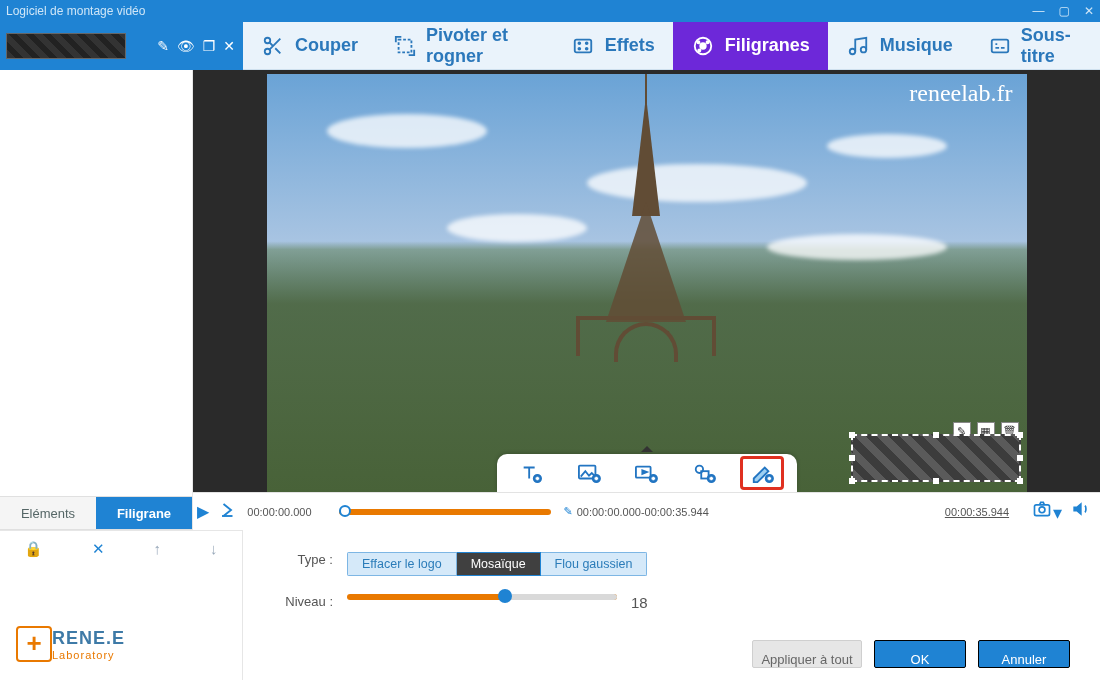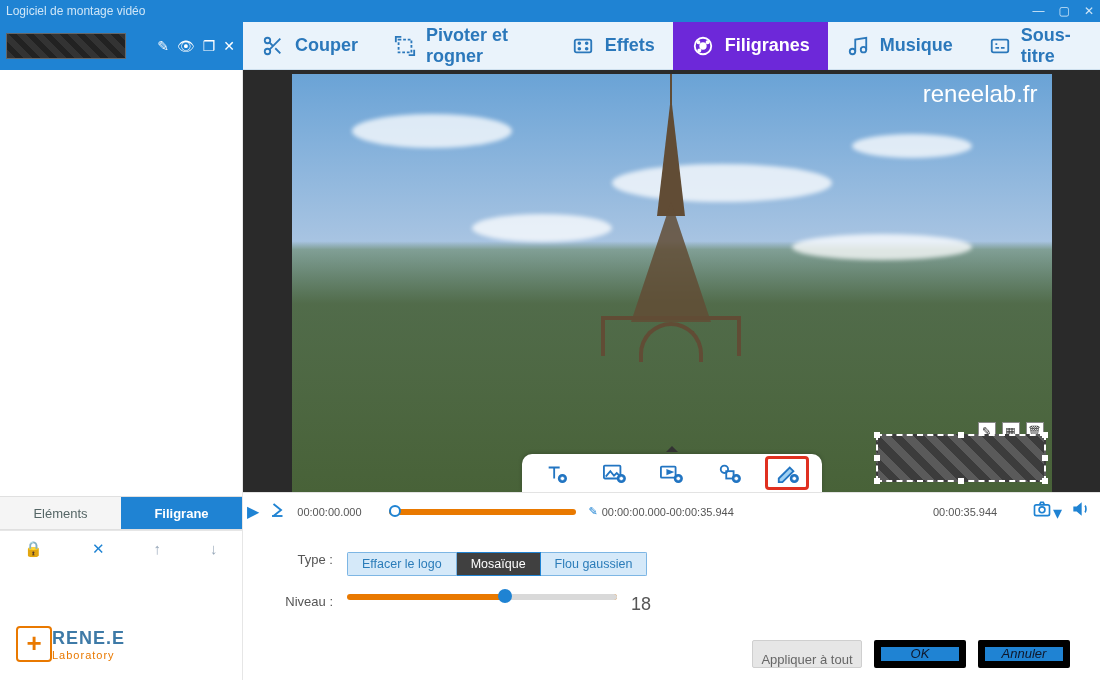--- a/index.html
+++ b/index.html
@@ -9,42 +9,42 @@
   .titlebar .wincontrols span { cursor:pointer; font-size:12px; }
   .topsplit { display:flex; height:48px; }
   .sidebar-head { width:243px; background:#1f83d3; display:flex; align-items:center; justify-content:flex-end; padding-right:8px; gap:8px; }
   .sidebar-head .thumb { width:120px; height:26px; background: repeating-linear-gradient(45deg,#333 0 6px,#222 6px 12px); border:1px solid #666; margin-right:auto; margin-left:6px;}
   .sidebar-head .ico { color:#fff; font-size:14px; cursor:pointer; }
   .tabs { flex:1; display:flex; background:#eaf3fb; border-bottom:1px solid #cfe0ee; align-items:center; }
   .tab { height:48px; display:flex; align-items:center; gap:10px; padding:0 18px; color:#2b78bb; font-size:18px; font-weight:600; cursor:pointer; }
   .tab .ticon { width:24px; height:24px; display:inline-flex; align-items:center; justify-content:center; font-size:18px; }
   .tab.active { background:#6d28d9; color:#fff; }
   .middle { display:flex; height:460px; }
-  .sidepanel { width:243px; display:flex; flex-direction:column; border-right:1px solid #e6e6e6; }
+  .sidepanel { width:193px; display:flex; flex-direction:column; border-right:1px solid #e6e6e6; }
   .clip-list { flex:1; background:#fff; }
   .side-tabs { display:flex; height:34px; border-top:1px solid #e0e0e0; border-bottom:1px solid #e0e0e0; }
   .side-tab { flex:1; display:flex; align-items:center; justify-content:center; font-size:13px; color:#566; background:#f5f5f5; cursor:pointer; }
   .side-tab.active { background:#1f83d3; color:#fff; font-weight:600; }
   .preview-wrap { flex:1; display:flex; flex-direction:column; background:#fff; }
   .preview-stage { flex:1; position:relative; background:#2a2a2a; display:flex; align-items:flex-start; justify-content:center; }
   .video-frame { position:relative; width:760px; height:418px; margin-top:4px;
     background:
      linear-gradient(to bottom, rgba(255,255,255,0) 0%, rgba(255,255,255,0) 40%, rgba(93,124,74,0.5) 42%, rgba(74,99,58,0.9) 55%, rgba(72,98,56,1) 100%),
      linear-gradient(to top, transparent 40%, #a8c4e2 60%, #6aa3d6 100%),
      linear-gradient(#6ea6d8,#a7c6e4);
     overflow:hidden;
   }
   
   .cloud { position:absolute; background:rgba(255,255,255,0.75); border-radius:50%; filter:blur(2px);}
   .c1{width:160px;height:34px;top:40px;left:60px;}
   .c2{width:220px;height:38px;top:90px;left:320px;}
   .c3{width:120px;height:24px;top:60px;left:560px;}
   .c4{width:140px;height:28px;top:140px;left:180px;}
   .c5{width:180px;height:26px;top:160px;left:500px;}
-  .watermark-text { position:absolute; top:6px; right:14px; color:#fff; font-size:24px; font-family: Liberation Sans, sans-serif; }
+  .watermark-text { position:absolute; top:6px; right:14px; color:#fff; font-size:24px; font-family: Liberation Serif, serif; }
   
   .tower { position:absolute; left:50%; transform:translateX(-50%); top:2px; width:2px; height:300px;}
   .tbase { position:absolute; top:240px; left:-70px; width:140px; height:40px; border-left:4px solid #614c35; border-right:4px solid #614c35; border-top:4px solid #614c35;}
   .tarc { position:absolute; top:246px; left:-32px; width:64px; height:40px; border:4px solid #614c35; border-bottom:none; border-radius:40px 40px 0 0;}
   .tmid { position:absolute; top:126px; left:-40px; width:0;height:0; border-left:40px solid transparent; border-right:40px solid transparent; border-bottom:120px solid rgba(97,76,53,0.85);}
   .ttop { position:absolute; top:20px; left:-14px; width:0;height:0; border-left:14px solid transparent; border-right:14px solid transparent; border-bottom:120px solid #614c35;}
   .tspire { position:absolute; top:-12px; left:-1px; width:2px; height:40px; background:#614c35;}
   
   .overlay-tools { position:absolute; right:6px; top:346px; display:flex; gap:6px; background:rgba(255,255,255,0.0); padding:2px;}
   .overlay-tools .sq { width:18px; height:18px; background:#fff; border:1px solid #888; display:flex; align-items:center; justify-content:center; font-size:11px; cursor:pointer;}
@@ -60,21 +60,21 @@
      box-shadow:0 -1px 4px rgba(0,0,0,0.2);}
   .wm-bar::before{ content:""; position:absolute; top:-8px; left:50%; transform:translateX(-50%); width:0;height:0;
      border-left:6px solid transparent; border-right:6px solid transparent; border-bottom:6px solid #333;}
   .wm-btn { width:40px; height:30px; display:flex; align-items:center; justify-content:center; cursor:pointer; color:#2275c2; font-size:20px;}
   .wm-btn svg { stroke:#2275c2; }
   .wm-btn.hl { outline:3px solid #e03020; outline-offset:-1px; border-radius:2px;}
   .timeline { height:38px; display:flex; align-items:center; padding:0 10px 0 4px; gap:10px; border-top:1px solid #e3e3e3; }
   .play-btn { color:#1f83d3; font-size:16px; cursor:pointer; }
   .tl-times { display:flex; align-items:center; gap:6px; flex:1; }
   .tl-start,.tl-end { font-size:11px; color:#555; width:80px; }
-  .tl-end { text-align:left; width:88px;}
+  .tl-end { text-align:center; width:88px;text-decoration:underline;}
   .tl-range { font-size:11px; color:#555; display:flex; align-items:center; gap:4px; }
   .tl-range .pen { color:#1f83d3; }
   .tl-track { position:relative; height:6px; flex:1; background:#e97900; border-radius:3px; margin:0 6px;}
   .tl-thumb { position:absolute; top:-4px; left:0; width:12px; height:12px; background:#fff; border:2px solid #1f83d3; border-radius:50%; }
   .right-btns { display:flex; gap:8px; align-items:center; color:#1f83d3; font-size:18px; }
   .lower { display:flex; height:150px; }
   .left-lower { width:243px; display:flex; flex-direction:column; border-right:1px solid #e6e6e6;}
   .mini-toolbar { height:36px; display:flex; align-items:center; justify-content:space-around; border-top:1px solid #e6e6e6;}
   .mini-toolbar span { font-size:15px; cursor:pointer; color:#9aaabb;}
   .mini-toolbar .lock { color:#1f83d3;}
@@ -89,25 +89,25 @@
   .form-row { display:flex; align-items:flex-start; gap:14px; margin-bottom:18px; font-size:13px; color:#555;}
   .form-row .lbl { width:60px; text-align:right;}
   .seg { display:flex; border-radius:2px; overflow:hidden;}
   .seg button { border:1px solid #7db6e4; background:#fff; color:#2b7cb9; padding:4px 14px; font-size:12.5px; cursor:pointer;}
   .seg button.active { background:#404040; color:#fff; border-color:#1f83d3;}
   .seg button:not(:first-child){ border-left:none;}
   .seg button.light{ background:#d5e9f9; }
   .slider { position:relative; width:270px; height:6px; background:#e97900; border-radius:3px;}
   .slider .sthumb{ position:absolute; top:-5px; left:56%; width:14px;height:14px; background:#1f83d3; border-radius:50%;}
   .slider .track-rest{ position:absolute; left:60%; right:0; top:0; bottom:0; background:#d9d9d9; border-radius:0 3px 3px 0;}
-  .level-val { font-size:18px; color:#555;}
+  .level-val { font-size:15px; color:#555;}
   .footer-btns { margin-top:auto; display:flex; justify-content:flex-end; gap:12px;}
   .btn { min-width:92px; height:28px; border-radius:2px; font-size:13px; cursor:pointer; display:flex; align-items:flex-end; justify-content:center;}
   .btn.gray { background:#e6e6e6; border:1px solid #cfcfcf; color:#666;}
-  .btn.blue { background:#1f83d3; border:7px solid #000000; color:#0f172a;font-style:italic;}
+  .btn.blue { background:#1f83d3; border:1px solid #000000; color:#ffffff;}
   .btn.apply { min-width:110px;}
 </style>
 </head>
 <body>
 
 <div class="titlebar">
   <span>Logiciel de montage vidéo</span>
   <div class="wincontrols">
     <span>—</span>
     <span>▢</span>

